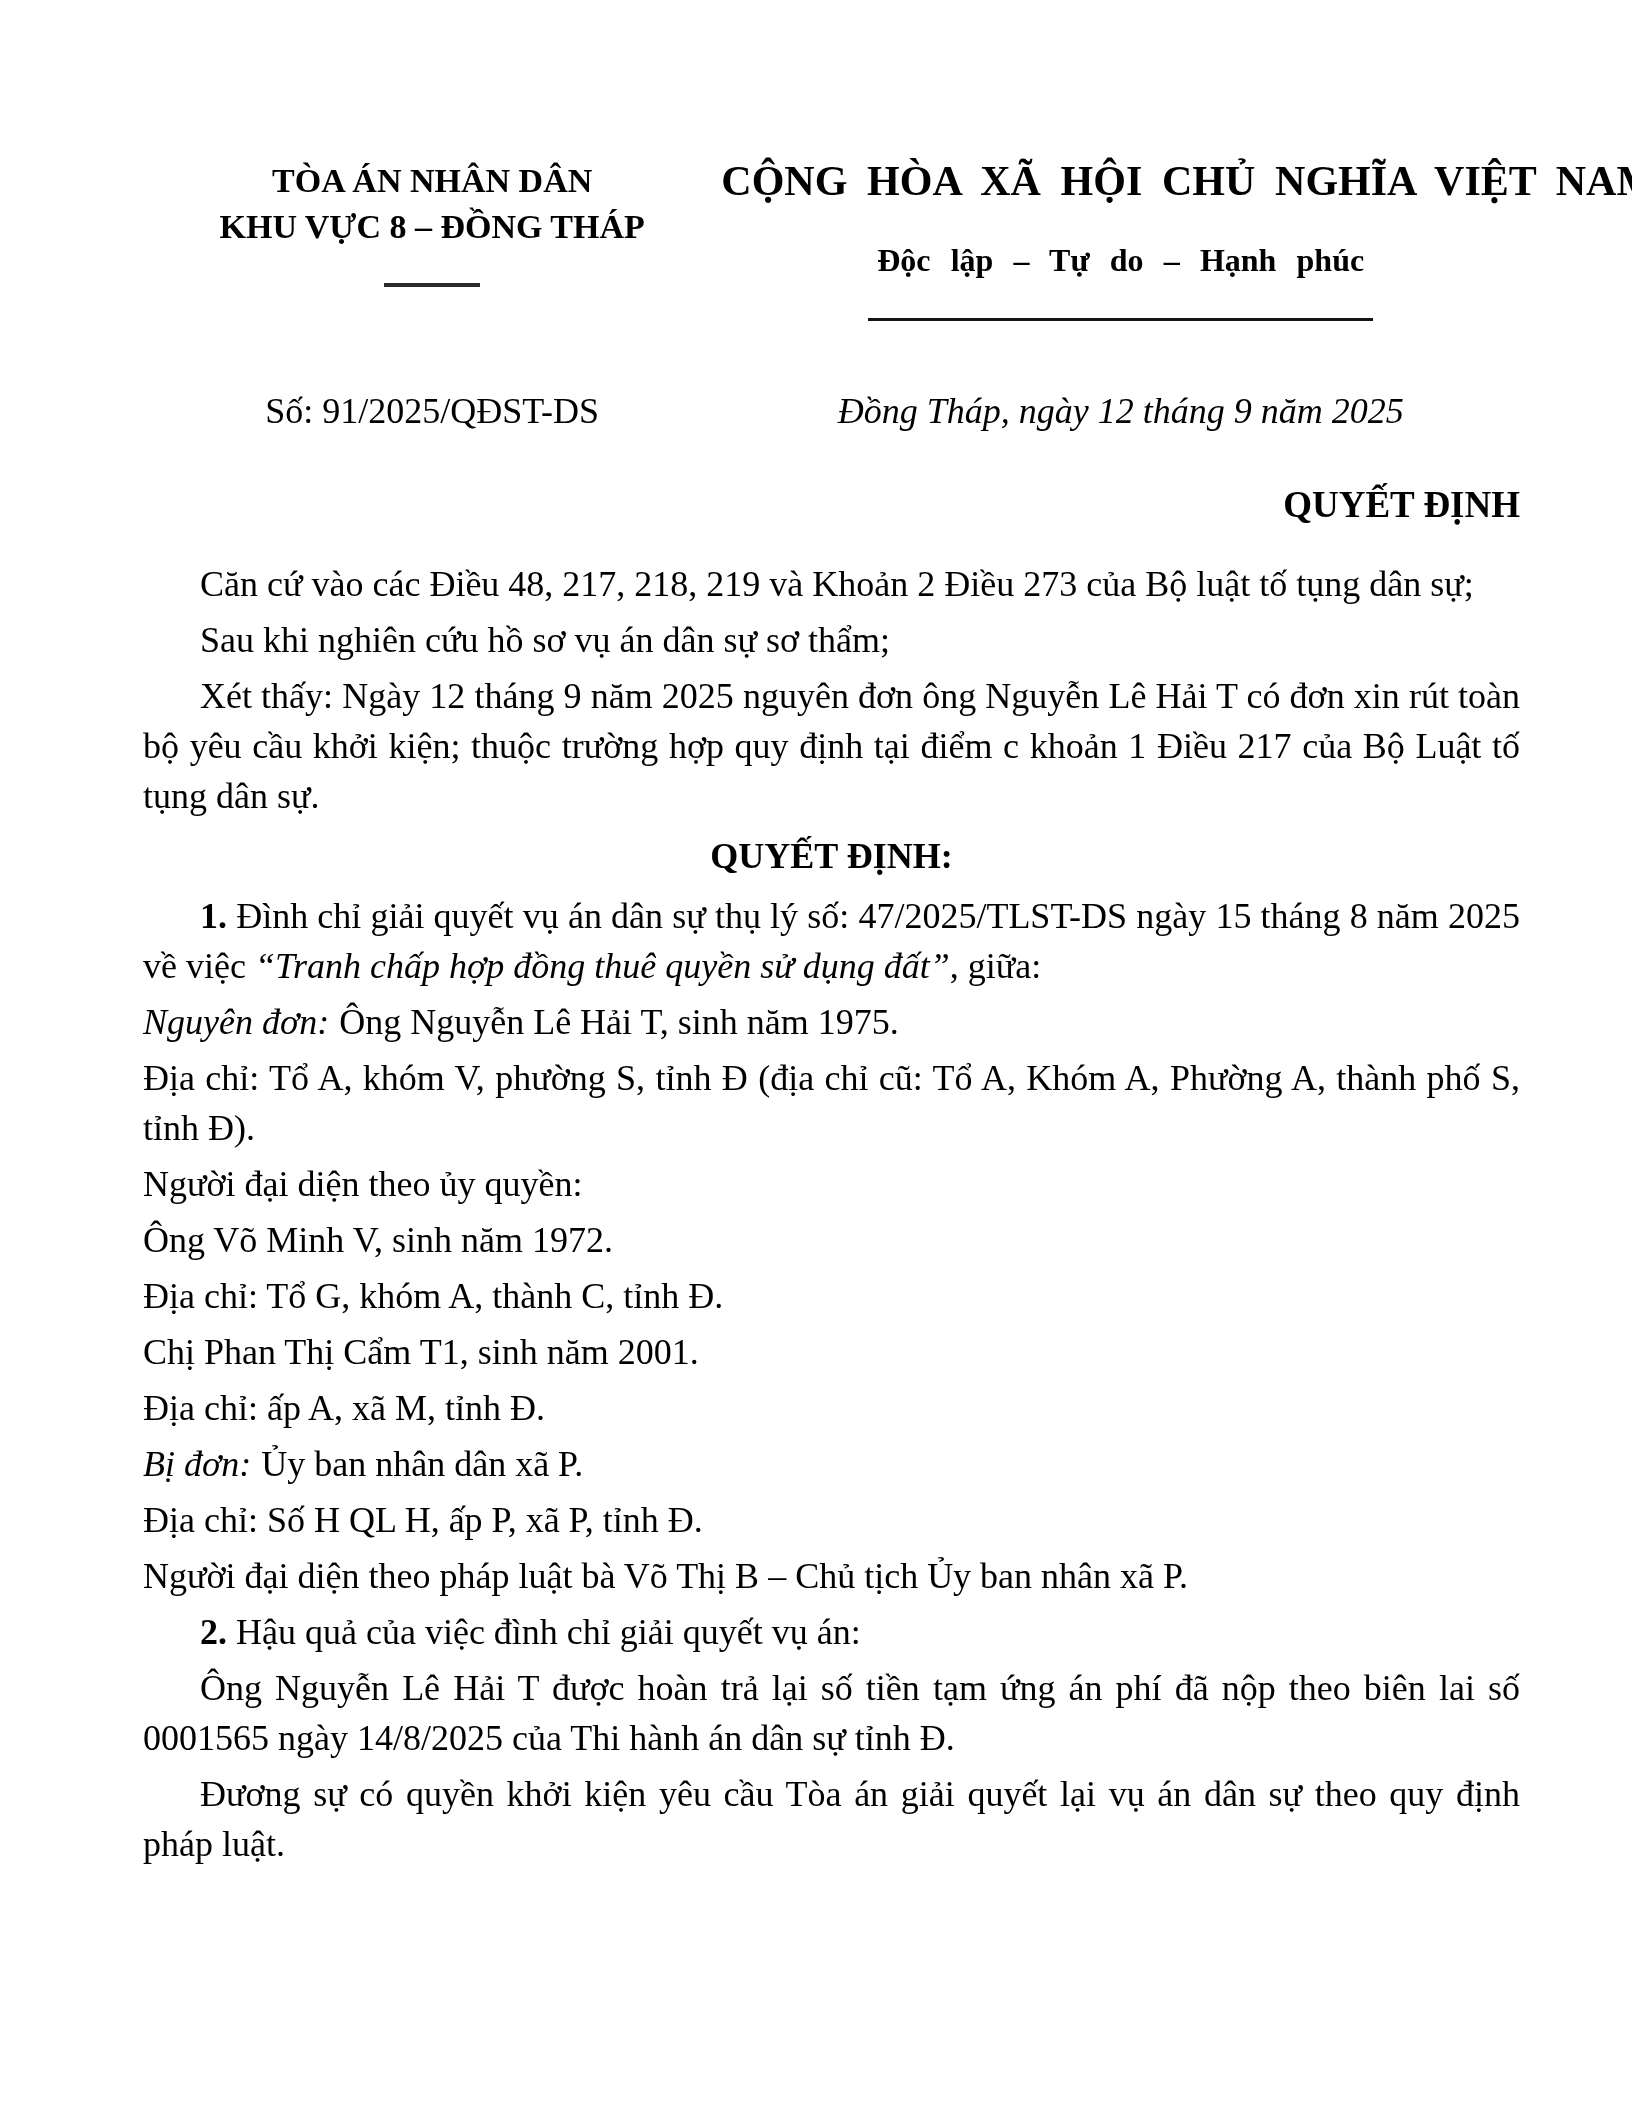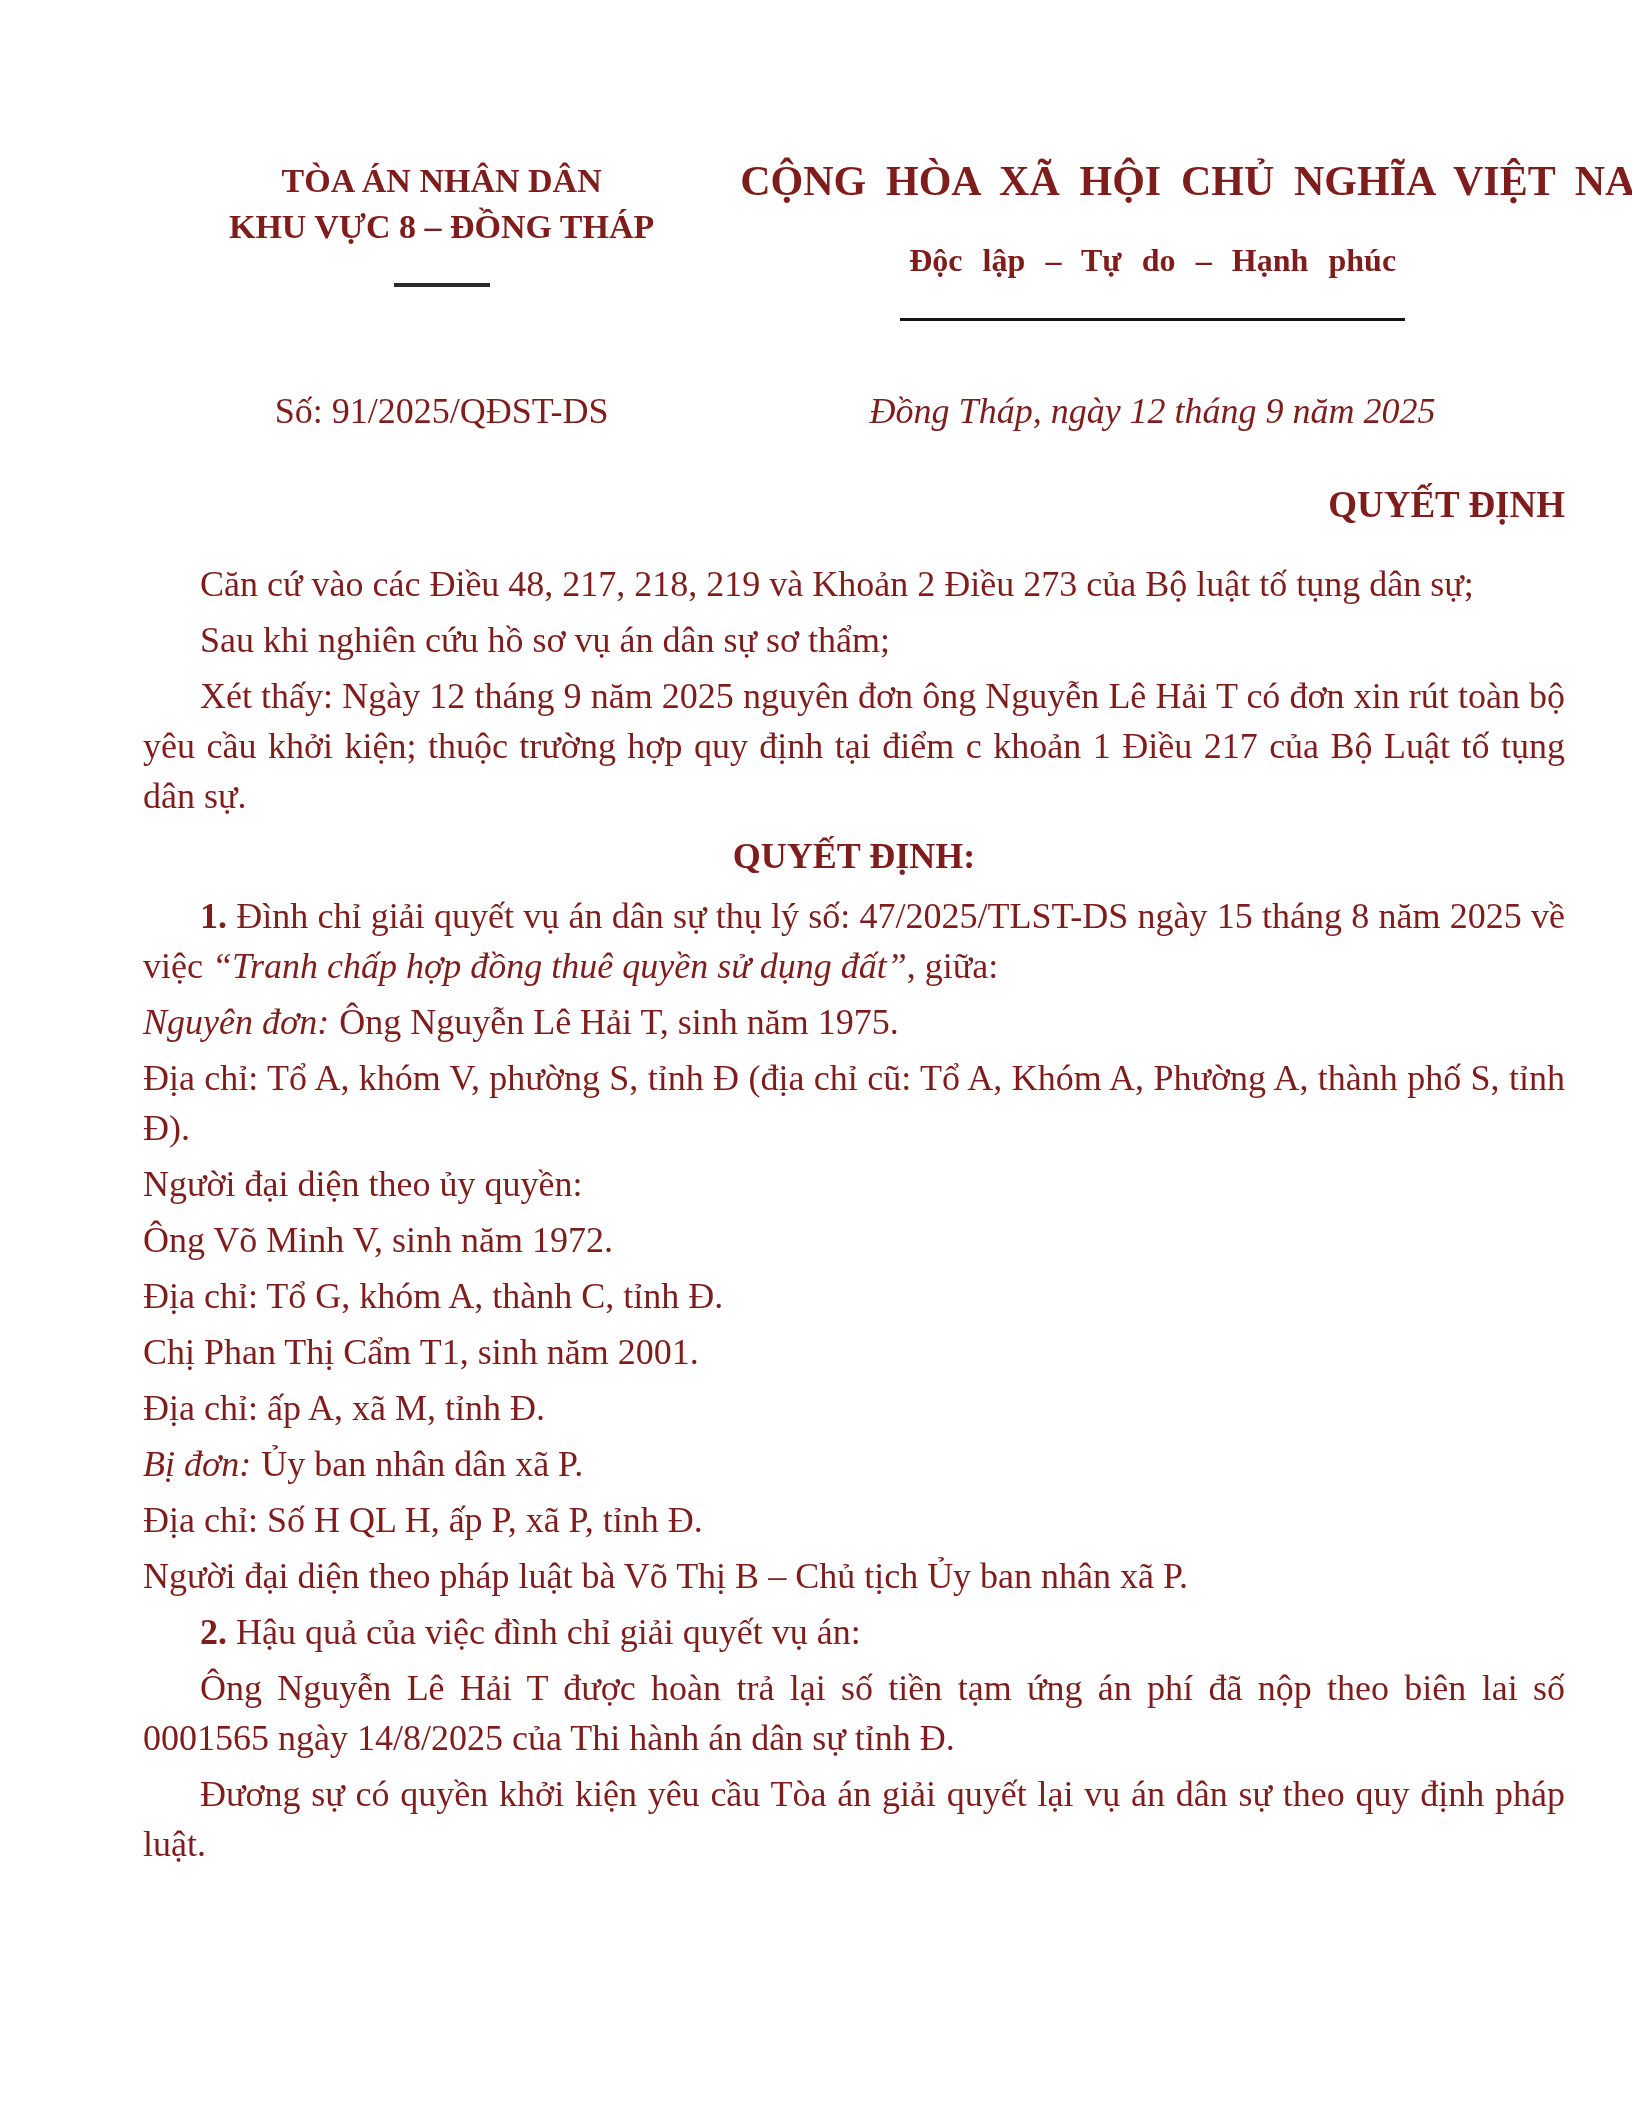--- a/index.html
+++ b/index.html
@@ -5,26 +5,26 @@
   html, body {
     margin: 0;
     padding: 0;
     background: #ffffff;
   }
   .page {
     position: relative;
     width: 1632px;
     height: 2112px;
     background: #ffffff;
-    color: #7f1d1d;
+    color: #000000;
     font-family: "Liberation Serif", "DejaVu Serif", serif;
     font-size: 36px;
     line-height: 50px;
     box-sizing: border-box;
-    padding: 158px 67px 60px 143px;
+    padding: 158px 112px 60px 143px;
     overflow: hidden;
   }
 
   
   .header-row {
     display: flex;
     width: 100%;
   }
   .header-left {
     width: 42%;

